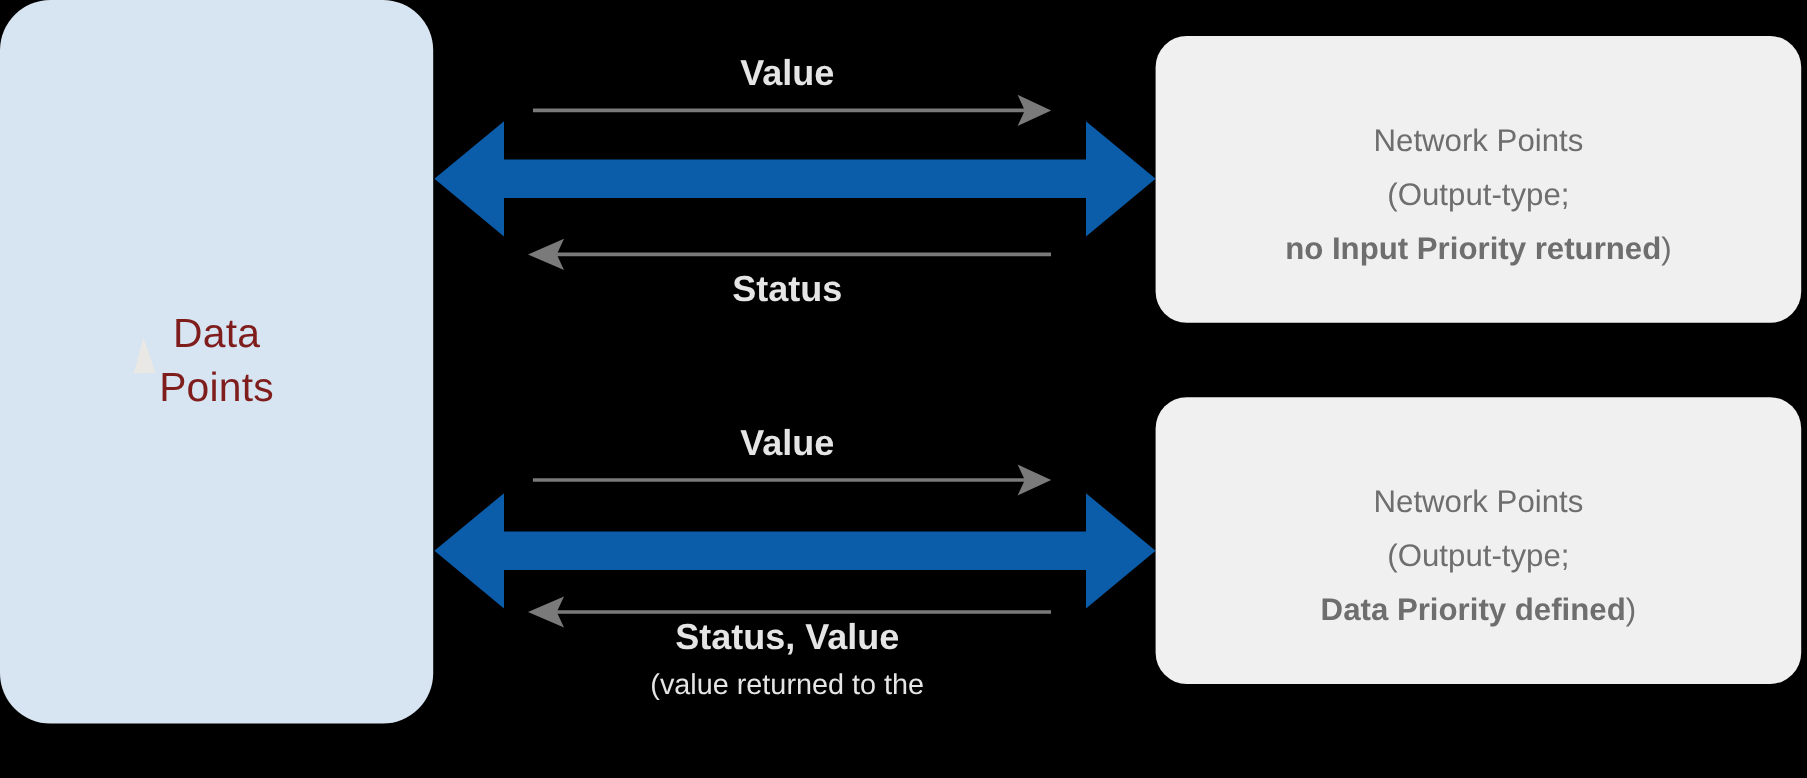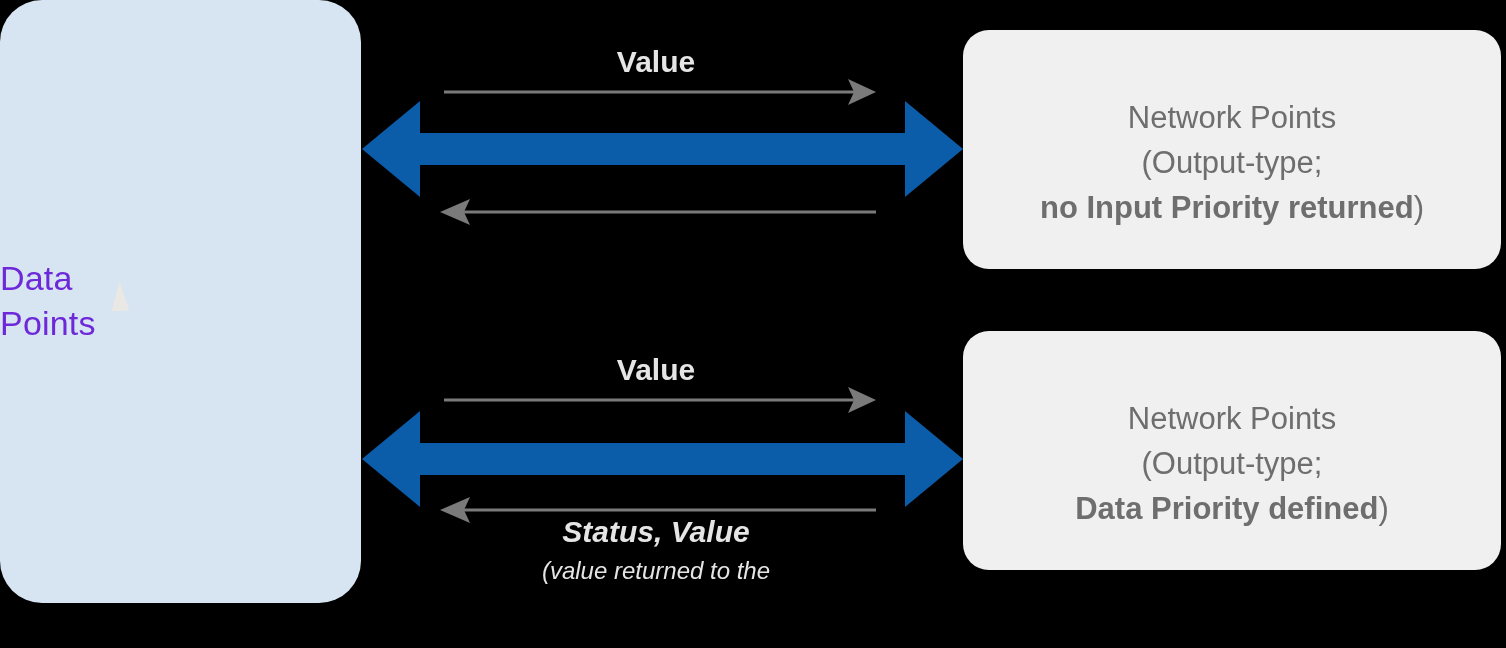--- a/index.html
+++ b/index.html
@@ -26,21 +26,22 @@
     width: 361px;
     height: 603px;
     background: #D7E4F1;
     border-radius: 42px;
   }
   .dp-label {
     position: absolute;
     left: 0px;
     top: 256px;
     width: 361px;
-    color: #6d28d9;
+    text-align: center;
+    color: #7f1d1d;
     font-size: 34px;
     line-height: 45px;
     font-weight: 400;
     letter-spacing: 0.2px;
   }
   .dp-cursor {
     position: absolute;
     left: 111px;
     top: 281px;
     width: 0;
@@ -61,21 +62,21 @@
     border-radius: 26px;
   }
   .np-box.top { top: 30px; height: 239px; }
   .np-box.bottom { top: 331px; height: 239px; }
   .np-text {
     position: absolute;
     left: 0;
     width: 538px;
     text-align: center;
     color: #6E6E6E;
-    font-size: 31px;
+    font-size: 26px;
     line-height: 45px;
     font-weight: 400;
   }
   .np-box.top .np-text { top: 65px; }
   .np-box.bottom .np-text { top: 65px; }
   .np-text .bold { font-weight: 700; }
 
   
   .blue-arrow {
     position: absolute;
@@ -112,21 +113,21 @@
   }
   .caption .sub {
     font-weight: 400;
     font-size: 24px;
     line-height: 38px;
     display: block;
   }
   .cap-value-top   { left: 436px; top: 42px;  width: 440px; }
   .cap-status-top  { left: 436px; top: 222px; width: 440px; }
   .cap-value-bot   { left: 436px; top: 350px; width: 440px; }
-  .cap-status-bot  { left: 420px; top: 512px; width: 472px; font-style: italic; }
+  .cap-status-bot  { left: 420px; top: 512px; width: 472px; }
 </style>
 </head>
 <body>
 
 <div id="canvas">
 
   <div class="dp-box">
     <div class="dp-cursor"></div>
     <div class="dp-label">
       <span>Data</span><br>
@@ -168,20 +169,23 @@
   <div class="gray-arrow ga-bot-2">
     <svg width="436" height="28" viewBox="0 0 436 28" xmlns="http://www.w3.org/2000/svg">
       <line x1="24" y1="14" x2="436" y2="14" stroke="#7A7A7A" stroke-width="3"></line>
       <polygon points="0,14 30,1 24,14 30,27" fill="#7A7A7A"></polygon>
     </svg>
   </div>
 
   <div class="caption cap-value-top">
     <span class="strong">Value</span>
   </div>
+  <div class="caption cap-status-top">
+    <span class="strong">Status</span>
+  </div>
   <div class="caption cap-value-bot">
     <span class="strong">Value</span>
   </div>
   <div class="caption cap-status-bot">
     <span class="strong">Status, Value</span>
     <span class="sub">(value returned to the</span>
   </div>
 
   <div class="np-box top">
     <div class="np-text">

